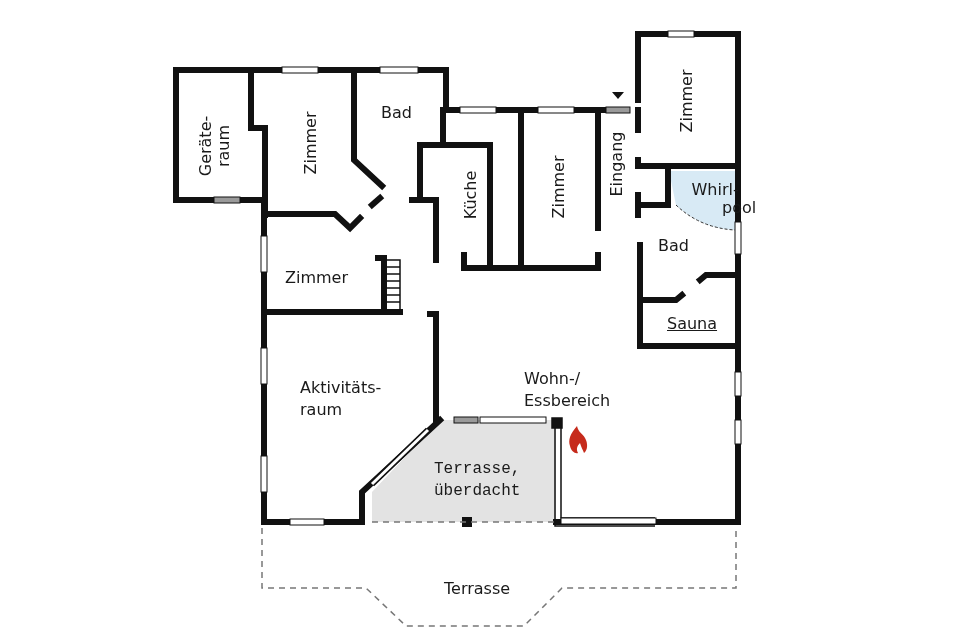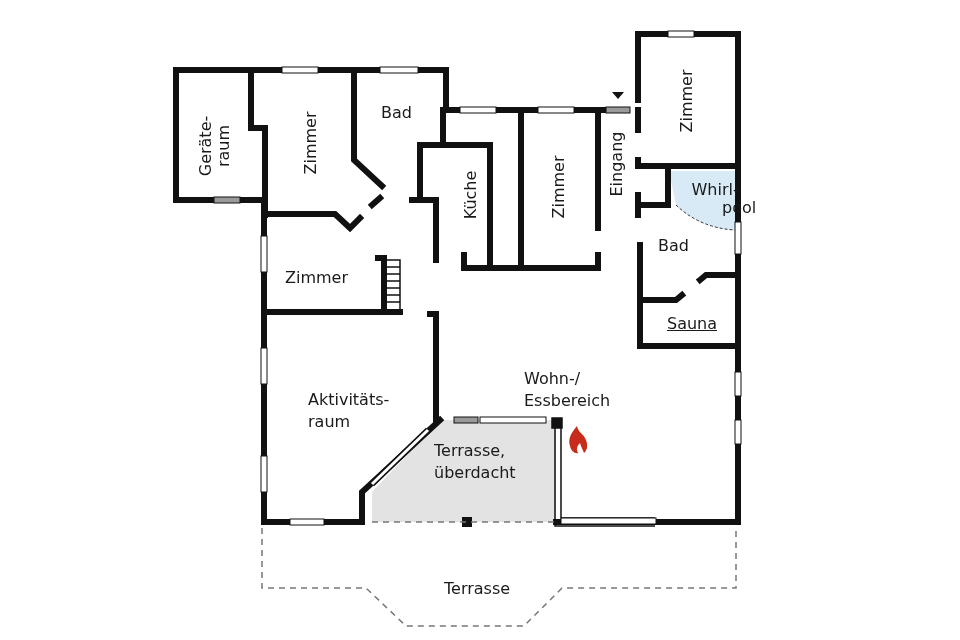--- a/index.html
+++ b/index.html
@@ -132,25 +132,25 @@
 <div class="lbl center vert" style="left:524px;top:178px;width:70px;">Zimmer</div>
 <div class="lbl center vert" style="left:582px;top:155px;width:70px;">Eingang</div>
 <div class="lbl center vert" style="left:652px;top:92px;width:70px;">Zimmer</div>
 <div class="lbl" style="left:674px;top:181px;line-height:18px;text-align:center;">
   <div>Whirl-</div>
   <div style="padding-left:4px;margin-left:44px;">pool</div>
 </div>
 <div class="lbl" style="left:658px;top:237px;">Bad</div>
 <div class="lbl" style="left:667px;top:315px;text-decoration:underline;">Sauna</div>
 <div class="lbl" style="left:285px;top:269px;">Zimmer</div>
-<div class="lbl" style="left:308px;top:377px;line-height:22px;margin-top:12px;">
+<div class="lbl" style="left:300px;top:377px;line-height:22px;">
   <div>Aktivitäts-</div>
   <div>raum</div>
 </div>
 <div class="lbl" style="left:524px;top:368px;line-height:22px;">
   <div>Wohn-/</div>
   <div>Essbereich</div>
 </div>
-<div class="lbl" style="left:434px;top:440px;line-height:22px;">
+<div class="lbl" style="left:434px;top:458px;line-height:22px;font-family:Liberation Mono, monospace;">
   <div>Terrasse,</div>
   <div>überdacht</div>
 </div>
 <div class="lbl" style="left:444px;top:568px;margin-top:12px;">Terrasse</div>
 
 </body></html>

